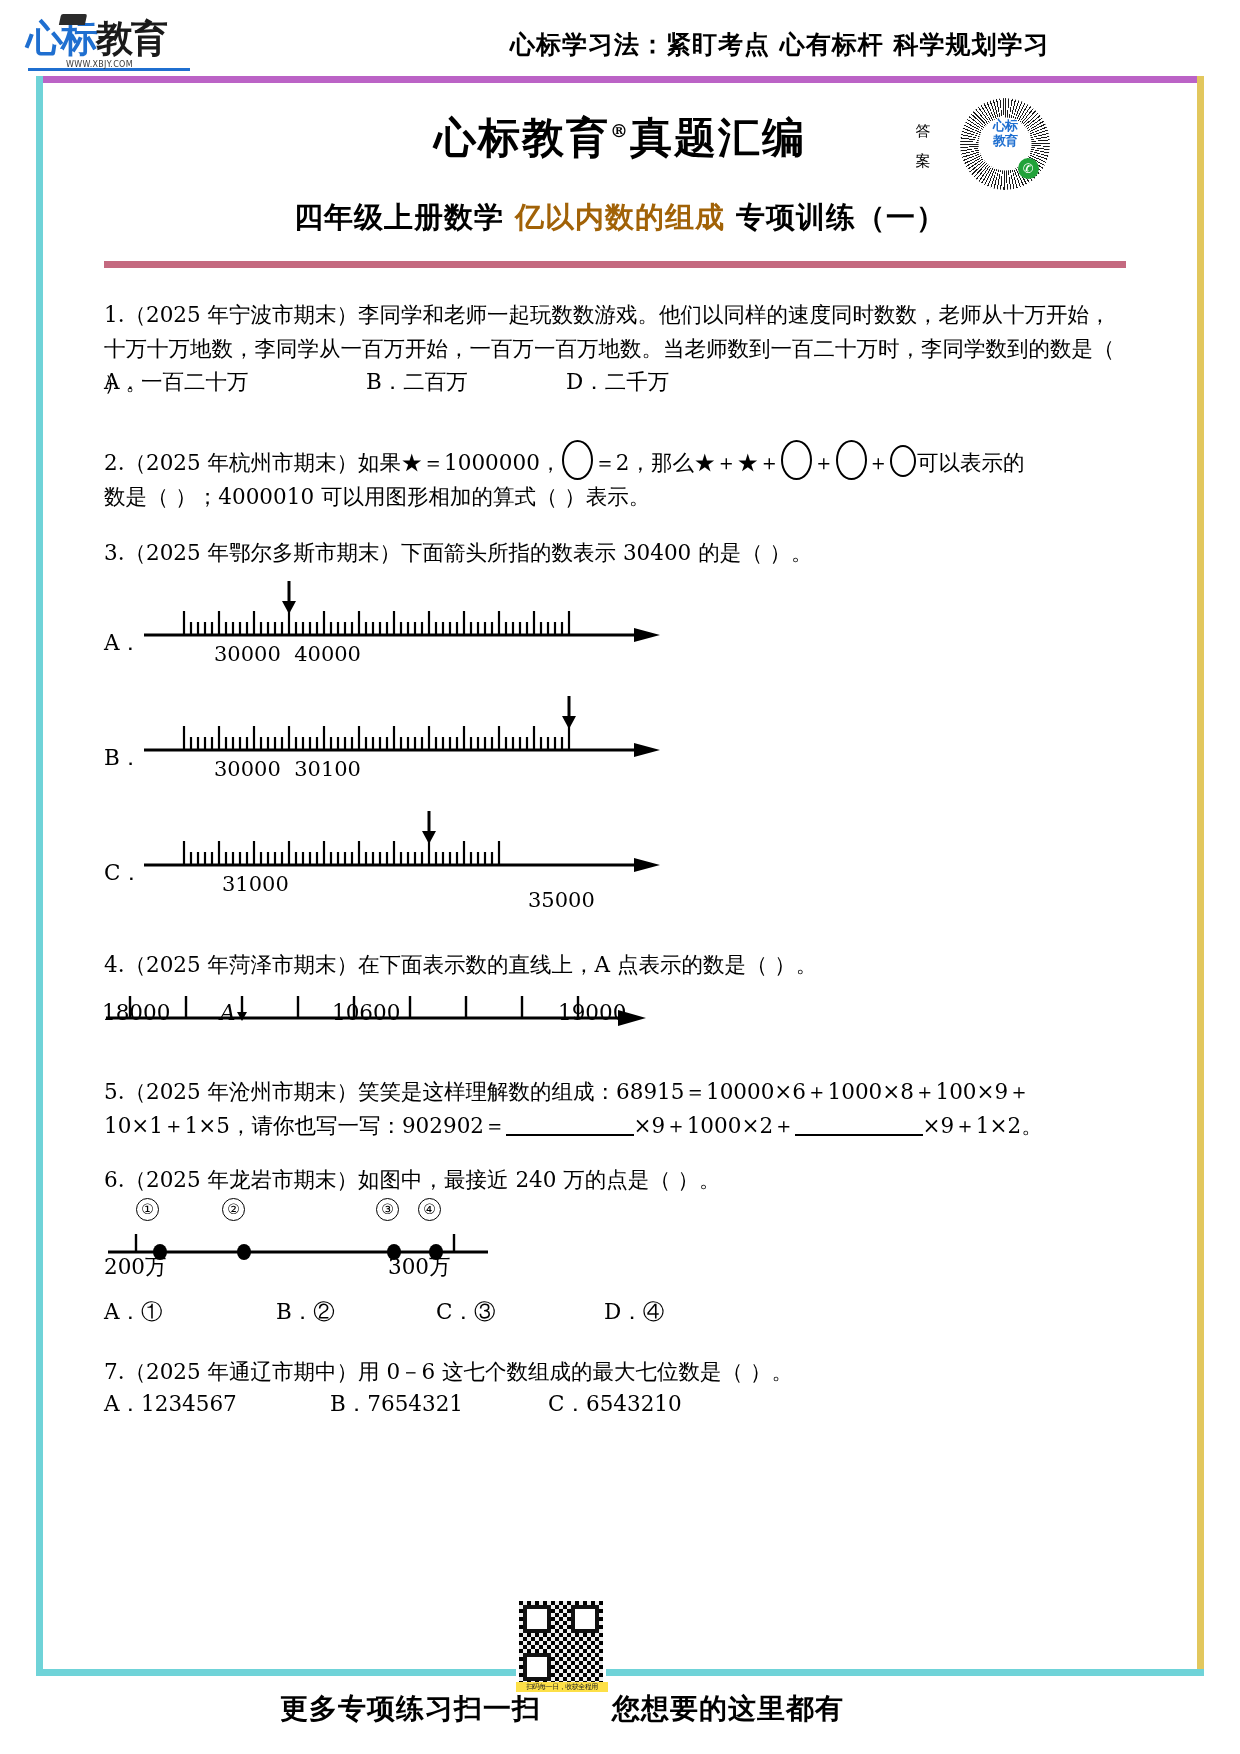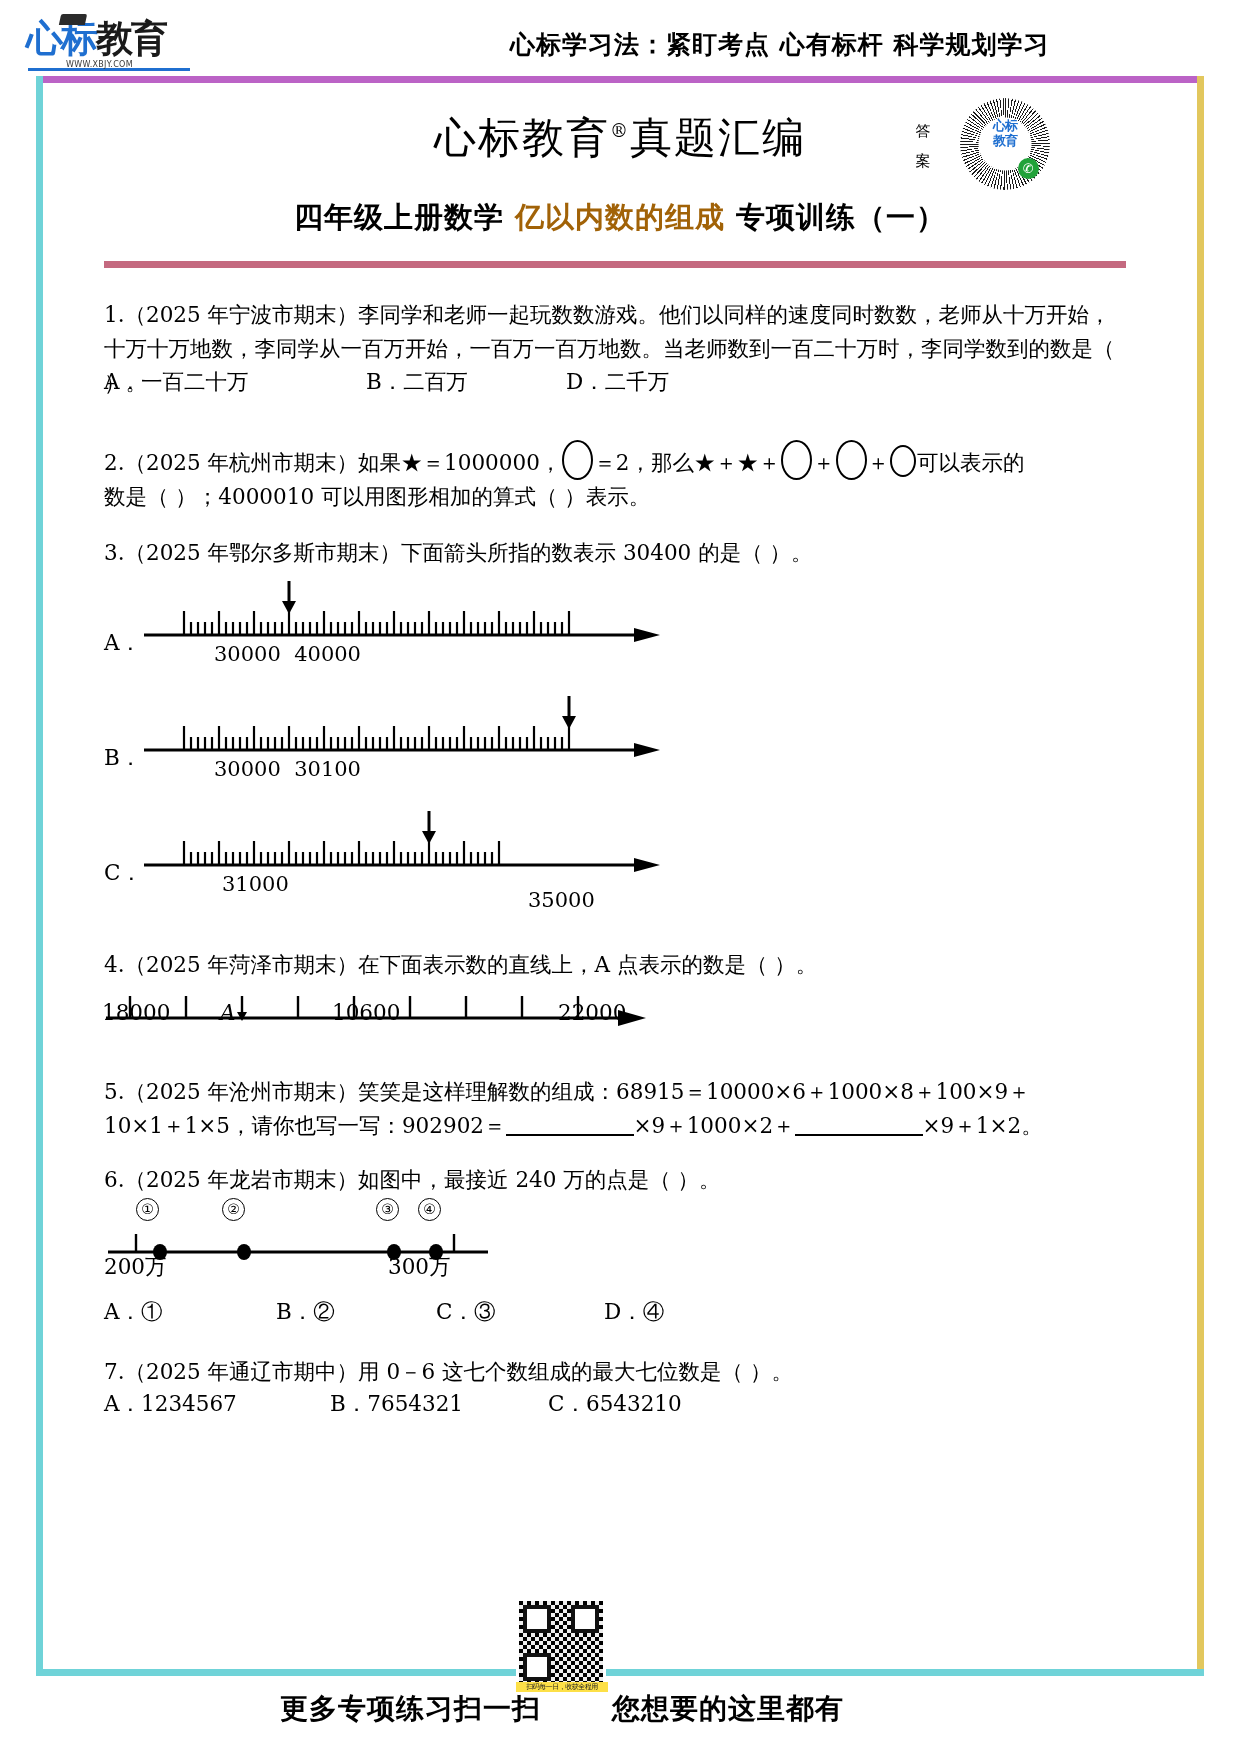--- a/index.html
+++ b/index.html
@@ -103,21 +103,21 @@
     background: #6fd3d8;
   }
 
   
   .doc-title {
     position: absolute;
     left: 0; top: 110px;
     width: 1240px;
     text-align: center;
     font-size: 42px;
-    font-weight: normal;
+    font-weight: bold;
     letter-spacing: 2px;
     font-family: "DejaVu Serif", serif;
   }
   .doc-title sup {
     font-size: 18px;
     vertical-align: super;
   }
   .subtitle {
     position: absolute;
     left: 0; top: 198px;
@@ -590,21 +590,21 @@
     <line x1="422" y1="8" x2="422" y2="30"></line>
     <line x1="478" y1="8" x2="478" y2="30"></line>
   </g>
   <polygon points="137,24 147,24 142,33" fill="#000"></polygon>
 </svg>
 
 <div class="nl-nums" style="left:100px; top:1000px; width:560px;">
   <span style="position:absolute; left:2px;">18000</span>
   <span style="position:absolute; left:120px; font-style:italic;">A</span>
   <span style="position:absolute; left:232px;">10600</span>
-  <span style="position:absolute; left:458px;">22000</span>
+  <span style="position:absolute; left:458px;">19000</span>
 </div>
 
 <div class="q" style="left:104px; top:1075px; width:1012px;">5.（2025 年沧州市期末）笑笑是这样理解数的组成：68915＝10000×6＋1000×8＋100×9＋</div>
 <div class="q" style="left:104px; top:1109px; width:1012px;"><span>10×1＋1×5，请你也写一写：902902＝</span><span class="ul-blank"></span><span>×9＋1000×2＋</span><span class="ul-blank"></span><span>×9＋1×2。</span></div>
 
 <div class="q q-body" style="left:104px; top:1163px; width:1012px;">6.（2025 年龙岩市期末）如图中，最接近 240 万的点是（          ）。</div>
 
 <div style="position:absolute; left:104px; top:1198px; width:460px; height:28px;">
   <span class="circnum" style="position:absolute; left:32px;">①</span>
   <span class="circnum" style="position:absolute; left:118px;">②</span>

